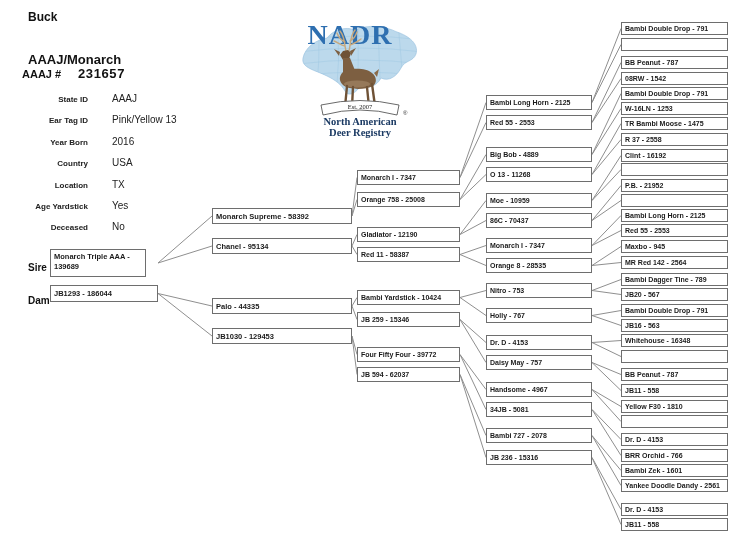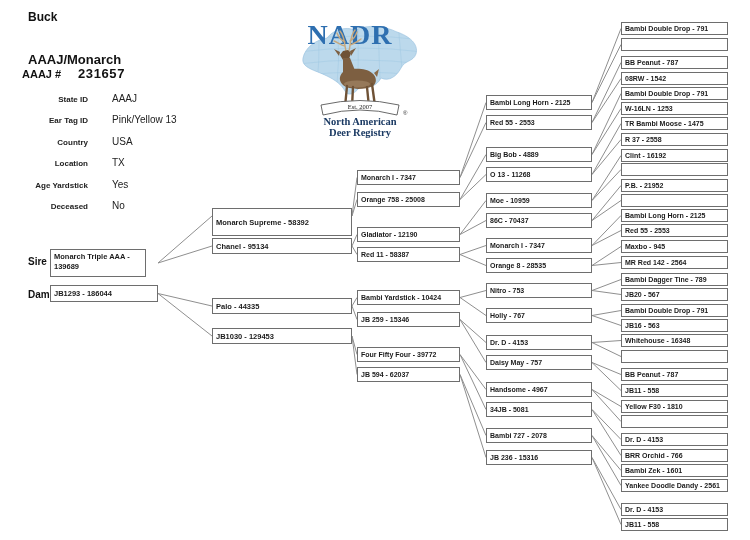--- a/index.html
+++ b/index.html
@@ -9,21 +9,21 @@
   .hdr-species{position:absolute;left:28px;top:10px;font-size:12px;font-weight:bold;}
   .hdr-name{position:absolute;left:28px;top:52px;font-size:13px;font-weight:bold;}
   .hdr-nadr{position:absolute;left:22px;top:68px;font-size:11px;font-weight:bold;}
   .hdr-nadr-num{position:absolute;left:78px;top:66px;font-size:13px;font-weight:bold;letter-spacing:.6px;}
   
   .info{position:absolute;left:0;top:93px;width:210px;}
   .info-row{display:flex;align-items:baseline;height:21.4px;}
   .info-label{flex:0 0 88px;text-align:right;font-size:8px;font-weight:bold;padding-right:24px;color:#222;}
   .info-value{font-size:10px;color:#222;}
   
-  .side-label{position:absolute;font-size:10px;font-weight:bold;}
+  .side-label{position:absolute;font-size:10px;font-weight:bold;margin-top:6px;}
   .lines-svg{position:absolute;left:0;top:0;width:750px;height:540px;z-index:1;}
   .node{position:absolute;background:#fff;border:1px solid #6e6e6e;box-sizing:border-box;
         display:flex;align-items:center;font-weight:bold;padding-left:3px;z-index:2;
         white-space:nowrap;overflow:hidden;color:#1a1a1a;}
   .node-wrap{white-space:normal;align-items:flex-start;line-height:1.35;padding-top:2px;}
   
   .logo{position:absolute;left:293px;top:10px;width:135px;height:128px;z-index:0;}
 </style>
 </head>
 <body>
@@ -36,20 +36,24 @@
   <div class="hdr-nadr-num">231657</div>
 
   <div class="info" id="info">
       <div class="info-row">
         <div class="info-label">State ID</div>
         <div class="info-value">AAAJ</div>
       </div>
       <div class="info-row">
         <div class="info-label">Ear Tag ID</div>
         <div class="info-value">Pink/Yellow 13</div>
+      </div>
+      <div class="info-row">
+        <div class="info-label">Year Born</div>
+        <div class="info-value">2016</div>
       </div>
       <div class="info-row">
         <div class="info-label">Country</div>
         <div class="info-value">USA</div>
       </div>
       <div class="info-row">
         <div class="info-label">Location</div>
         <div class="info-value">TX</div>
       </div>
       <div class="info-row">
@@ -172,21 +176,21 @@
       <line x1="592" y1="457.5" x2="621" y2="509.5" stroke="#8f8f8f" stroke-width="1"></line>
       <line x1="592" y1="457.5" x2="621" y2="524.5" stroke="#8f8f8f" stroke-width="1"></line>
     </svg>
 
   <div class="side-label" style="left:28px;top:256px;">Sire</div>
   <div class="node node-wrap" style="left:50px;top:249px;width:96px;height:28px;font-size:7.5px;">Monarch Triple AAA - 139689</div>
   <div class="side-label" style="left:28px;top:289px;">Dam</div>
   <div class="node" style="left:50px;top:285px;width:108px;height:17px;font-size:7.5px;">JB1293 - 186044</div>
 
   <div id="nodes">
-      <div class="node" style="left: 212px; top: 208px; width: 140px; height: 28px; font-size: 7.5px;">Monarch Supreme - 58392</div>
+      <div class="node" style="left: 212px; top: 208px; width: 140px; height: 16px; font-size: 7.5px;">Monarch Supreme - 58392</div>
       <div class="node" style="left: 212px; top: 238px; width: 140px; height: 16px; font-size: 7.5px;">Chanel - 95134</div>
       <div class="node" style="left: 212px; top: 298px; width: 140px; height: 16px; font-size: 7.5px;">Palo - 44335</div>
       <div class="node" style="left: 212px; top: 328px; width: 140px; height: 16px; font-size: 7.5px;">JB1030 - 129453</div>
       <div class="node" style="left: 357px; top: 170px; width: 103px; height: 15px; font-size: 7px;">Monarch I - 7347</div>
       <div class="node" style="left: 357px; top: 192px; width: 103px; height: 15px; font-size: 7px;">Orange 758 - 25008</div>
       <div class="node" style="left: 357px; top: 227px; width: 103px; height: 15px; font-size: 7px;">Gladiator - 12190</div>
       <div class="node" style="left: 357px; top: 247px; width: 103px; height: 15px; font-size: 7px;">Red 11 - 58387</div>
       <div class="node" style="left: 357px; top: 290px; width: 103px; height: 15px; font-size: 7px;">Bambi Yardstick - 10424</div>
       <div class="node" style="left: 357px; top: 312px; width: 103px; height: 15px; font-size: 7px;">JB 259 - 15346</div>
       <div class="node" style="left: 357px; top: 347px; width: 103px; height: 15px; font-size: 7px;">Four Fifty Four - 39772</div>

